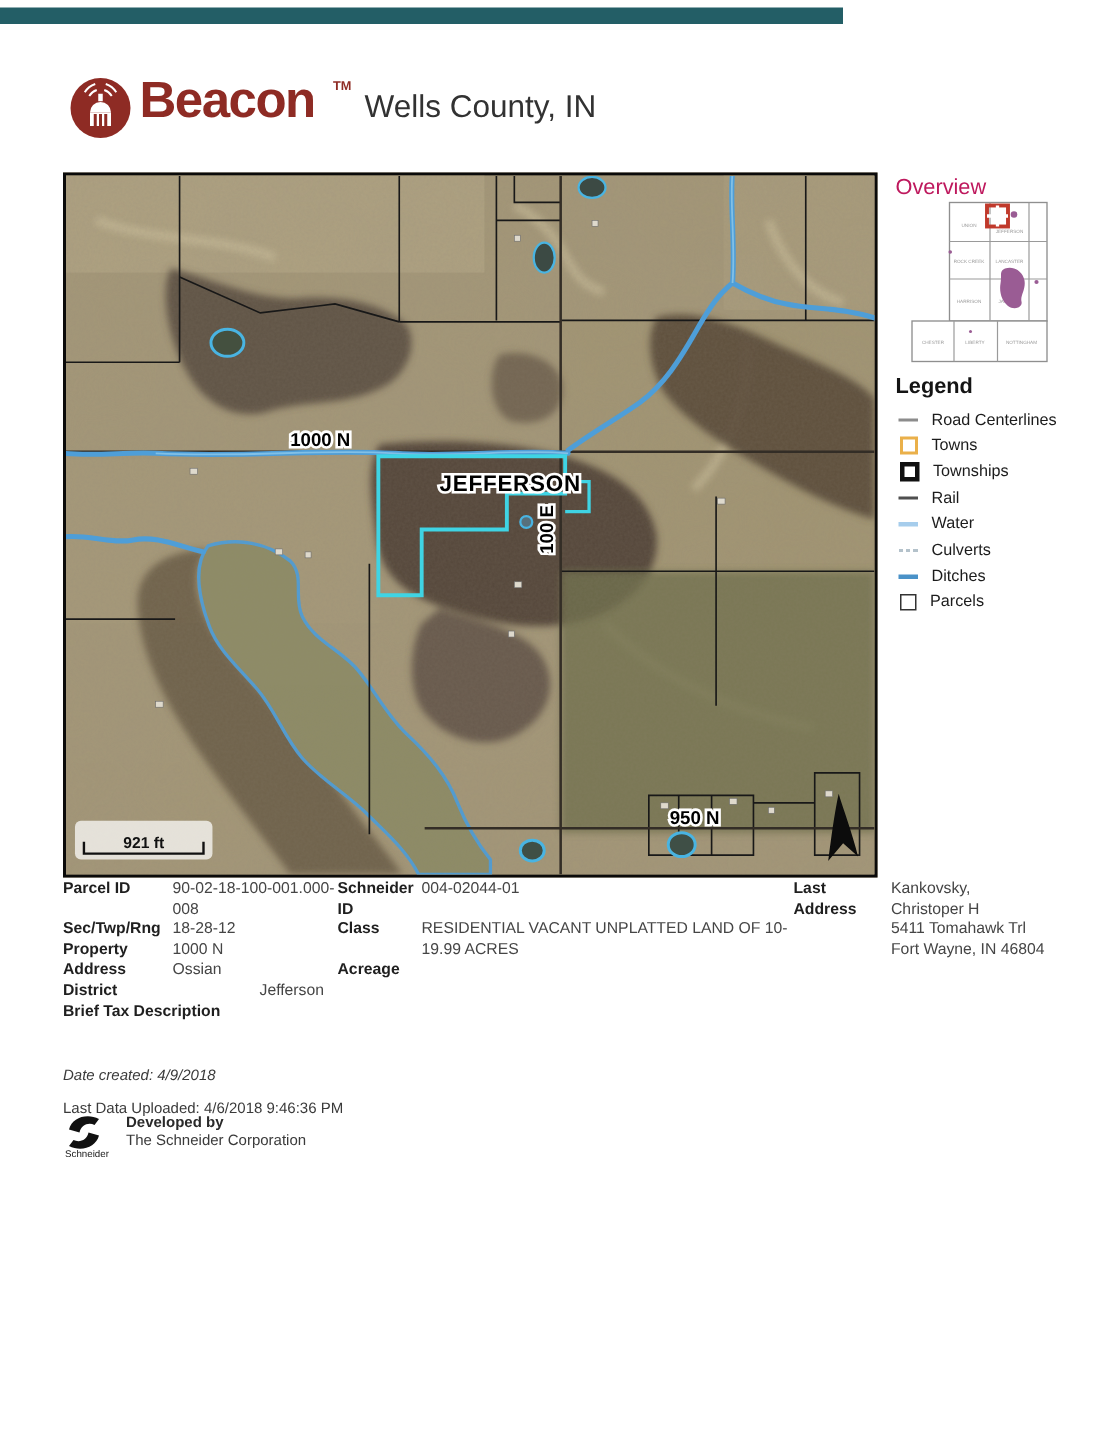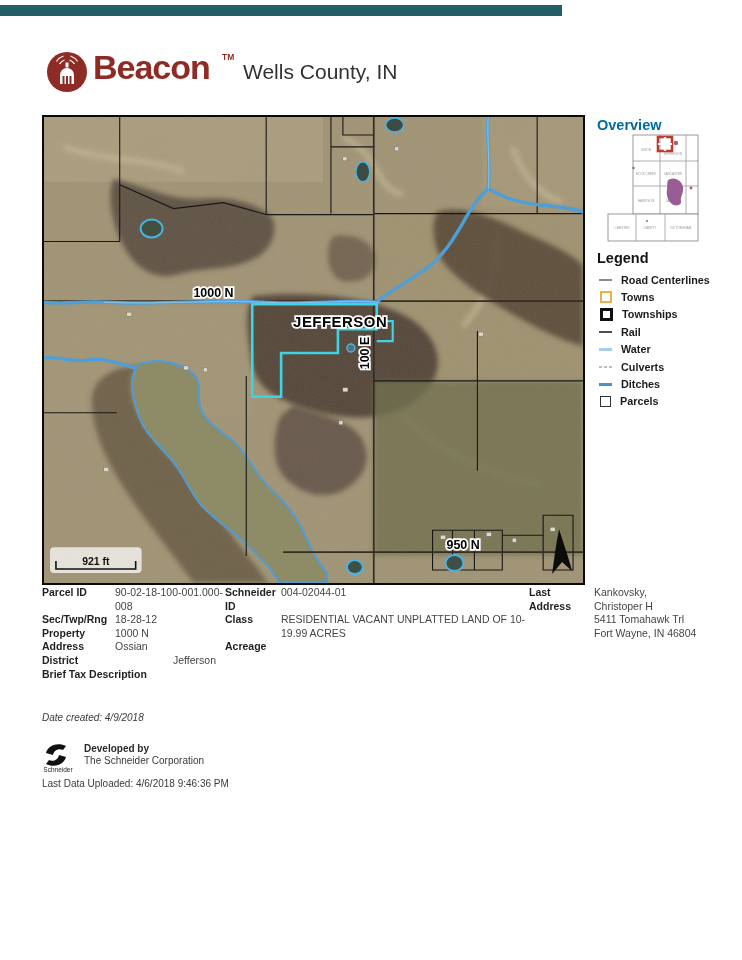--- a/index.html
+++ b/index.html
@@ -10,26 +10,26 @@
   .brand-logo{position:absolute;left:46px;top:51px;}
   .brand-text{position:absolute;left:93px;top:48px;font-size:34px;font-weight:bold;
               letter-spacing:-1px;color:#8e2b24;}
   .brand-tm{position:absolute;left:222px;top:52px;font-size:8.5px;font-weight:bold;color:#8e2b24;}
   .county-title{position:absolute;left:243px;top:60px;font-size:21px;color:#323232;}
   
   .map-frame{position:absolute;left:42px;top:115px;width:543px;height:470px;
              border:2px solid #0a0a0a;box-sizing:border-box;background:#a59878;}
   .map-frame svg{position:absolute;left:0;top:0;width:100%;height:100%;}
   
-  .ov-title{position:absolute;left:597px;top:117px;font-size:14.5px;font-weight:bold;color:#0369a1;}
+  .ov-title{position:absolute;left:597px;top:117px;font-size:14.5px;font-weight:normal;color:#be185d;}
   .ov-inset{position:absolute;left:600px;top:131px;width:128px;height:118px;}
   .lg-title{position:absolute;left:597px;top:250px;font-size:14.5px;font-weight:bold;color:#141414;}
   .legend{position:absolute;left:599px;top:271px;}
   .lg-row{display:flex;align-items:center;height:17.4px;}
-  .lg-label{font-size:10.8px;font-weight:bold;color:#1c1c1c;}
+  .lg-label{font-size:10.8px;font-weight:normal;color:#1c1c1c;}
   .sw{width:13px;height:13px;display:inline-block;position:relative;margin-right:9px;flex:0 0 auto;box-sizing:content-box;}
   .sw.line::after{content:"";position:absolute;left:0;top:5.5px;width:13px;height:2px;}
   .sw.road::after{background:#8c8c8c;}
   .sw.rail::after{background:#4f4f4f;}
   .sw.water::after{background:#a6cdec;height:2.5px;}
   .sw.culvert::after{background:repeating-linear-gradient(90deg,#b4c2cb 0 3px,rgba(0,0,0,0) 3px 5px);height:2px;}
   .sw.ditch::after{background:#4a92c8;height:3px;}
   .sw.towns{border:2.5px solid #eab04a;width:8px;height:8px;margin-left:1px;}
   .sw.townships{border:3px solid #101010;width:7px;height:7px;margin-left:1px;}
   .sw.parcels{border:1.5px solid #333;width:9px;height:9px;margin-left:1px;}
@@ -37,21 +37,21 @@
   .details{position:absolute;left:42px;top:586px;width:700px;font-size:10.5px;line-height:13.5px;color:#454545;}
   .details .lbl{font-weight:bold;color:#1f1f1f;}
   .pre{white-space:pre-line;}
   .g1{position:absolute;left:0;top:0;display:grid;grid-template-columns:73px 112px;}
   .g1b{position:absolute;left:0;top:68px;display:grid;grid-template-columns:131px 300px;}
   .g2{position:absolute;left:183px;top:0;display:grid;grid-template-columns:56px 252px;}
   .g3{position:absolute;left:487px;top:0;display:grid;grid-template-columns:65px 165px;}
   .note-red{color:#e04f4f;}
   
   .f-created{position:absolute;left:42px;top:712px;font-size:10px;color:#3a3a3a;font-style:italic;}
-  .f-uploaded{position:absolute;left:42px;top:734px;font-size:10px;color:#3a3a3a;margin-top:44px;}
+  .f-uploaded{position:absolute;left:42px;top:734px;font-size:10px;color:#3a3a3a;}
   .schn-icon{position:absolute;left:44px;top:744px;}
   .schn-word{position:absolute;left:38px;top:766px;width:40px;text-align:center;font-size:6.5px;color:#1a1a1a;}
   .dev-by{position:absolute;left:84px;top:743px;font-size:10px;font-weight:bold;color:#2a2a2a;}
   .dev-co{position:absolute;left:84px;top:755px;font-size:10px;color:#3a3a3a;}
 </style>
 </head>
 <body>
 
 <div class="page">
 

